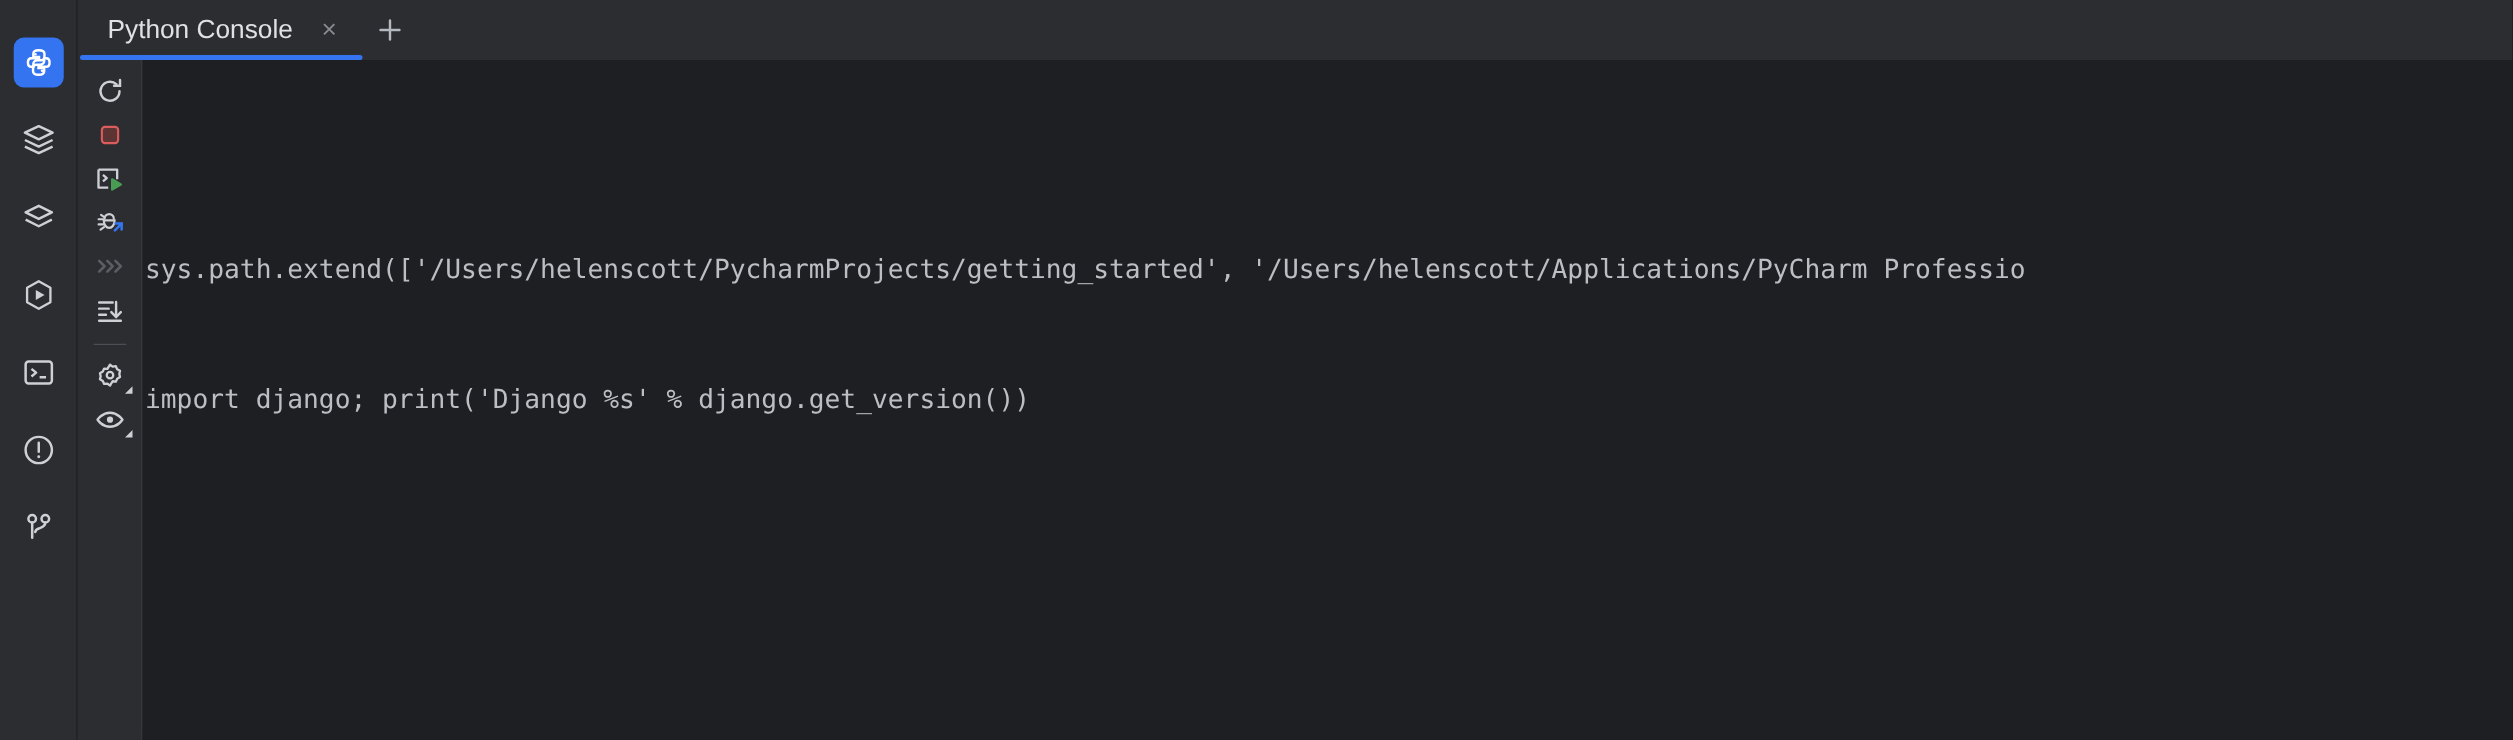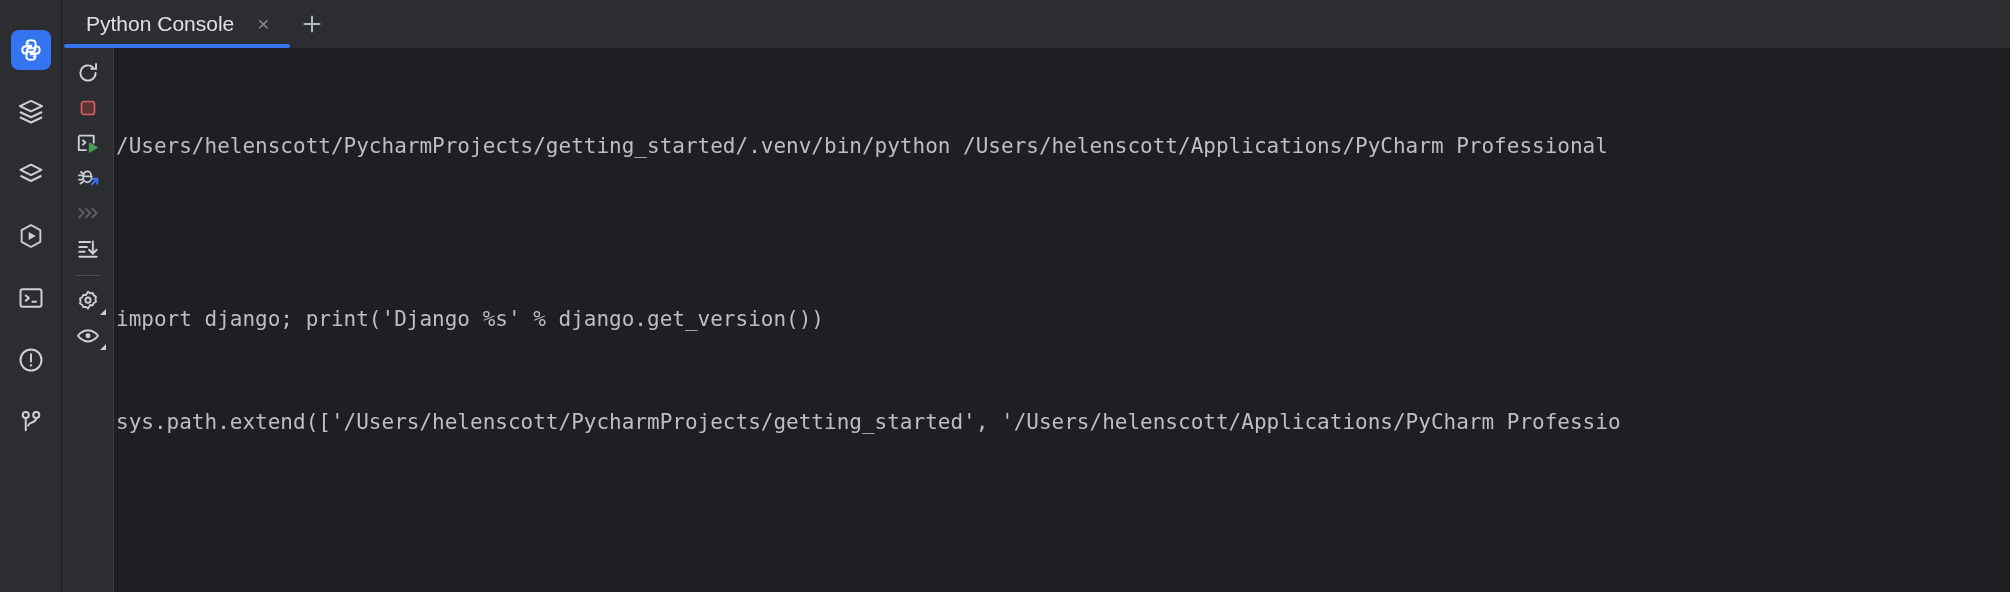--- a/index.html
+++ b/index.html
@@ -274,24 +274,23 @@
           <svg width="26" height="26" viewBox="0 0 24 24" fill="none" stroke="currentColor" stroke-width="1.8" stroke-linejoin="round">
             <path d="M2.8 11.8S6 6.6 12 6.6s9.2 5.2 9.2 5.2S18 17 12 17s-9.2-5.2-9.2-5.2z"></path>
             <circle cx="12" cy="11.8" r="2.3" fill="currentColor" stroke="none"></circle>
           </svg>
           <span class="tb-caret"></span>
         </div>
 
       </div>
 
       <div class="console-out">
-        <div class="cline">/Users/helenscott/PycharmProjects/getting_started/.venv/bin/python /Users/helenscott/Applications/PyCharm Professional</div>
         <div class="cline blank"></div>
+        <div class="cline">sys.path.extend(['/Users/helenscott/PycharmProjects/getting_started', '/Users/helenscott/Applications/PyCharm Professio</div>
         <div class="cline">import django; print('Django %s' % django.get_version())</div>
-        <div class="cline">sys.path.extend(['/Users/helenscott/PycharmProjects/getting_started', '/Users/helenscott/Applications/PyCharm Professio</div>
         
         
         
         <div class="cline blank"></div>
         
 
         <div class="hscroll">
           
         </div>
       </div>

